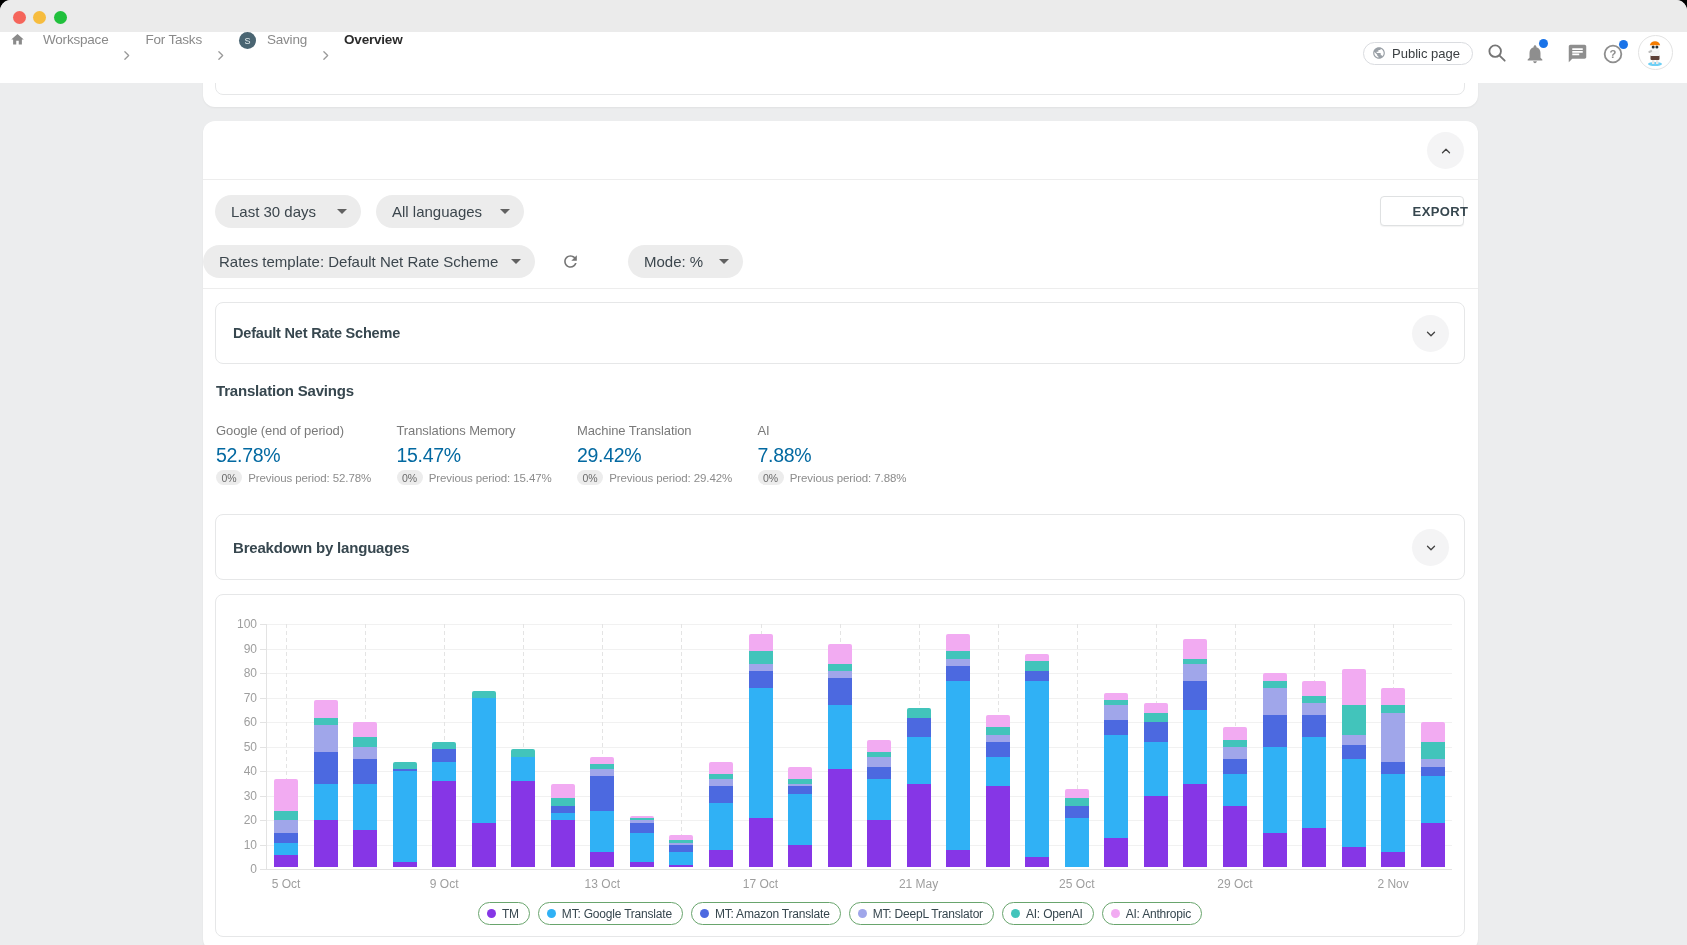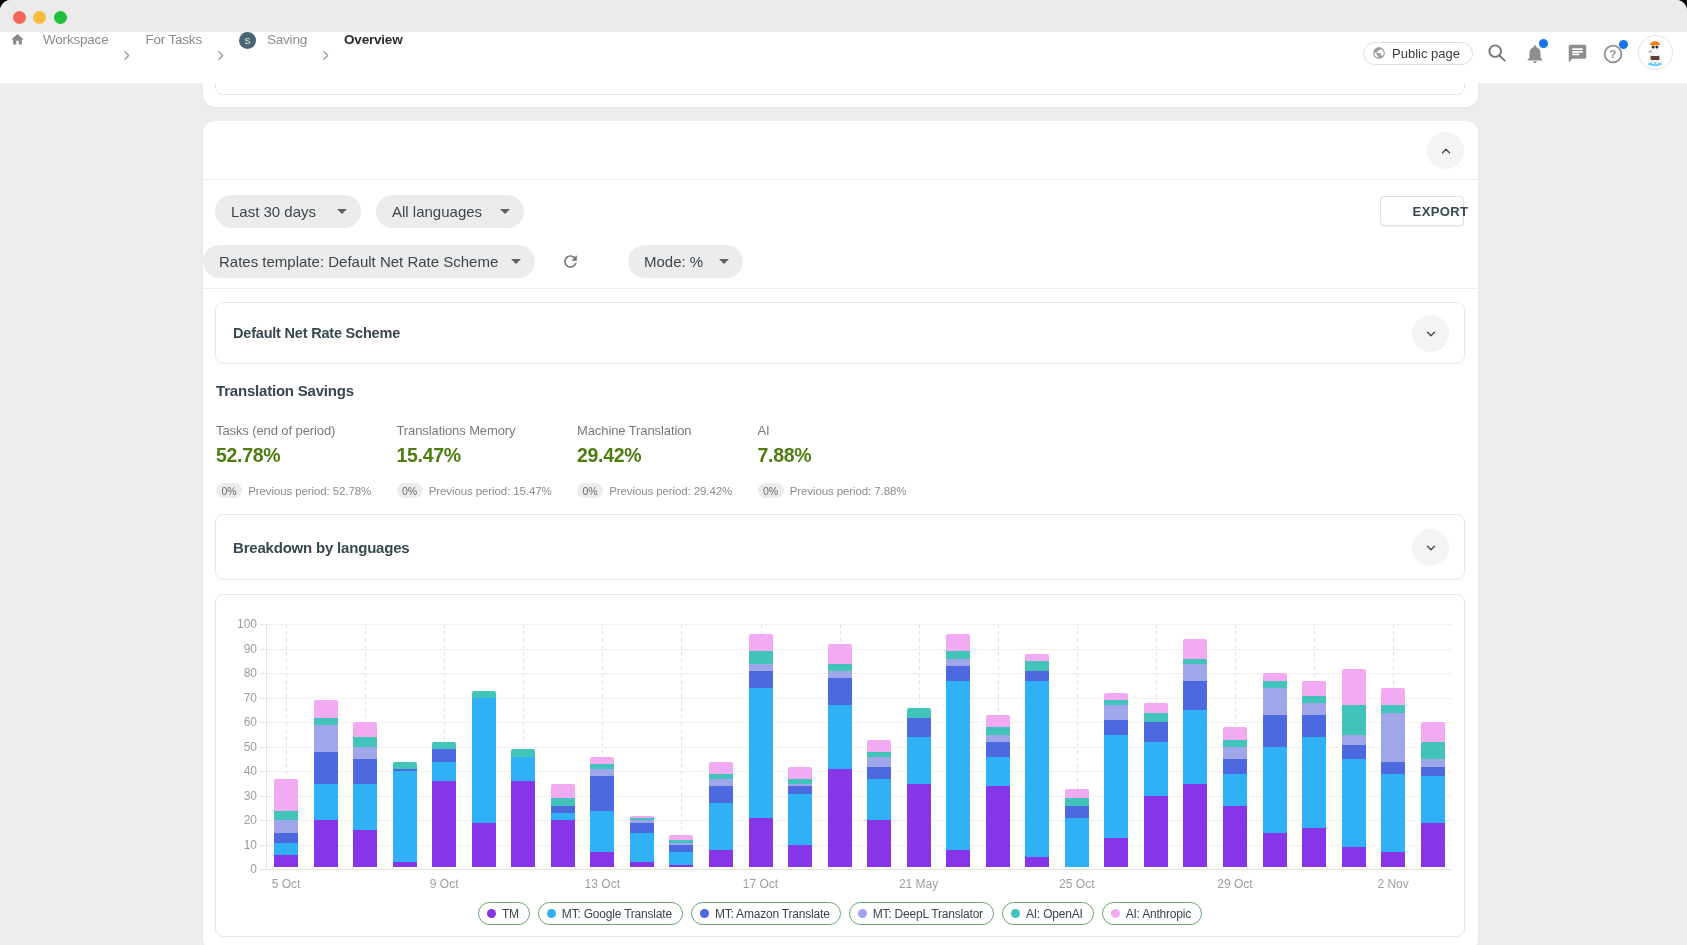--- a/index.html
+++ b/index.html
@@ -22,21 +22,21 @@
 .divider { position:absolute; left:0; width:100%; height:1px; background:#EDEDED; }
 .chip { position:absolute; height:33px; background:#ECECEC; border-radius:17px; display:flex; align-items:center; font-size:15px; color:#3C464D; padding-left:16px; }
 .chip .caret { margin-left:auto; margin-right:14px; }
 .caret { width:0; height:0; border-left:5px solid transparent; border-right:5px solid transparent; border-top:5px solid #616161; }
 .exportbtn { position:absolute; height:30px; width:84px; background:#fff; border:1px solid #DFE1E2; border-radius:4px; display:flex; align-items:center; justify-content:center; gap:7px; font-size:13px; font-weight:bold; letter-spacing:0.4px; color:#37474F; box-shadow:0 1px 1px rgba(0,0,0,0.05);padding-left:30px; }
 .ptitle { font-size:14.5px; letter-spacing:-0.2px; font-weight:bold; color:#37474F; }
 .h2 { position:absolute; font-size:15px; letter-spacing:-0.2px; font-weight:bold; color:#37474F; }
 .mrow { position:absolute; left:13px; top:302px; display:flex; }
 .mcol { width:180.5px; }
 .mlab { font-size:13px; letter-spacing:-0.1px; color:#7A7A7A; line-height:16px; margin-bottom:5px; }
-.mval { font-size:19.5px; letter-spacing:-0.3px; font-weight:bold; color:#4d7c0f; line-height:23px; margin-bottom:16px; }
+.mval { font-size:19.5px; letter-spacing:-0.3px; font-weight:normal; color:#0369a1; line-height:23px; margin-bottom:3px; }
 .mprev { display:flex; align-items:center; gap:6px; }
 .zbadge { background:#ECECEC; color:#6B6B6B; font-size:10.5px; border-radius:8px; padding:1.5px 5.5px; }
 .mprevtxt { font-size:11.5px; letter-spacing:-0.1px; color:#8C8C8C; }
 
 .chartpanel { position:absolute; left:12px; right:13px; top:473px; height:343px; }
 .hgrid { position:absolute; left:49.5px; width:1186.5px; height:1px; background:#F1F1F1; }
 .vgrid { position:absolute; top:29px; height:245px; width:1px; background-image:linear-gradient(#E4E4E4 55%, transparent 45%); background-size:1px 7px; }
 .yaxis { position:absolute; left:49.5px; top:29px; width:1px; height:245px; background:#E3E3E3; }
 .xaxis { position:absolute; left:49.5px; top:274px; width:1186.5px; height:1px; background:#E3E3E3; }
 .ylab { position:absolute; width:41px; text-align:right; font-size:12px; color:#9E9E9E; line-height:14px; }
@@ -151,21 +151,21 @@
         <span class="ptitle" style="position:absolute;left:17px;top:22px">Default Net Rate Scheme</span>
         <div class="circlebtn" style="right:15px;top:12px">
             <svg width="14" height="14" viewBox="0 0 24 24">
               <path d="M6 9l6 6 6-6" stroke="#424242" stroke-width="2.2" fill="none" stroke-linecap="round" stroke-linejoin="round"></path>
             </svg>
           </div>
       </div>
       <div class="h2" style="left:13px;top:261px">Translation Savings</div>
       <div class="mrow">
           <div class="mcol">
-  <div class="mlab">Tasks (end of period)</div>
+  <div class="mlab">Google (end of period)</div>
   <div class="mval">52.78%</div>
   <div class="mprev">
               <span class="zbadge">0%</span>
               <span class="mprevtxt">Previous period: 52.78%</span>
             </div>
 </div>
 <div class="mcol">
   <div class="mlab">Translations Memory</div>
   <div class="mval">15.47%</div>
   <div class="mprev">

